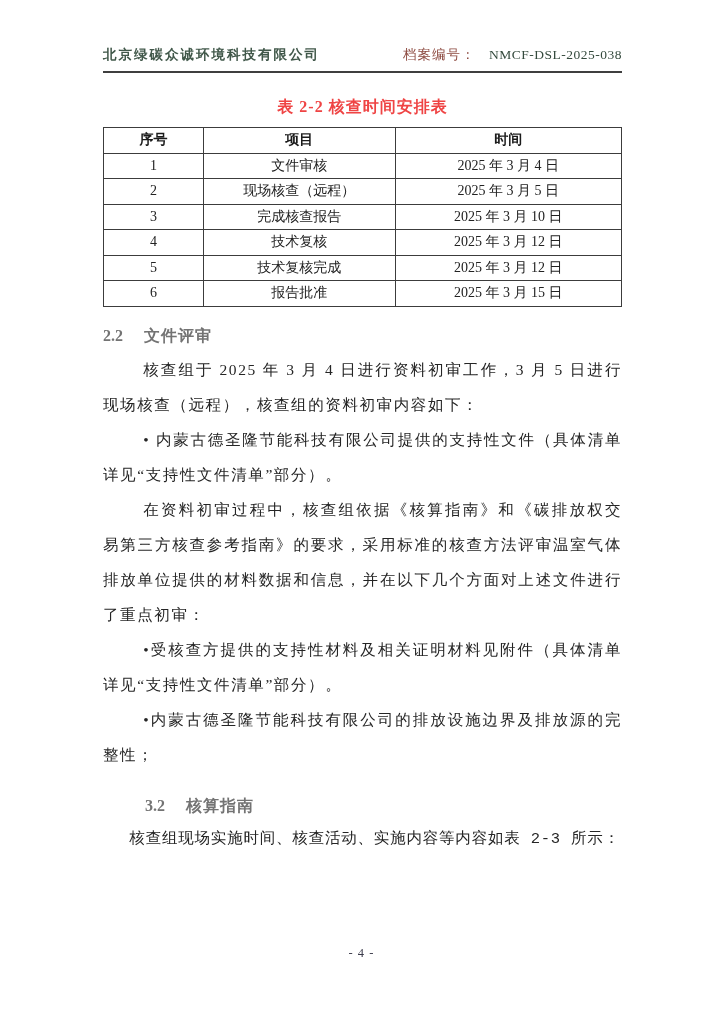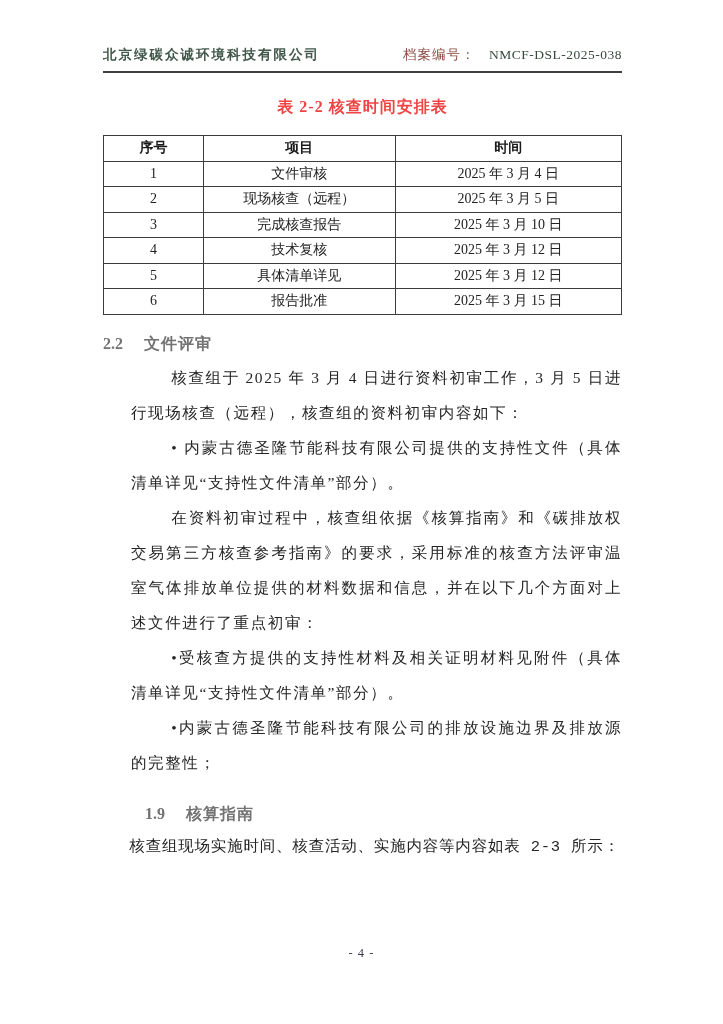--- a/index.html
+++ b/index.html
@@ -33,21 +33,21 @@
   .table-caption {
     margin-top:24px;
     text-align:center;
     font-weight:bold; font-size:16px; letter-spacing:1px;
     color:#ef4444;
   }
   
   table.schedule {
     width:100%;
     border-collapse:collapse;
-    margin-top:17px;
+    margin-top:9px;
     font-size:14px;
   }
   table.schedule th, table.schedule td {
     border:1.4px solid #3c3c3c;
     height:24.5px;
     text-align:center;
     padding:0 4px;
     font-weight:normal;
     color:#222;
   }
@@ -65,21 +65,21 @@
   .sec-heading .sec-no { font-family:"Liberation Serif",serif; margin-right:16px; letter-spacing:0; }
   .sec-heading.indented { padding-left:42px; margin-top:18px; }
   p.body-para {
     margin:0;
     font-size:15.5px;
     line-height:35px;
     text-align:justify;
     letter-spacing:1.6px;
     color:#252525;
   }
-  p.body-para.indent { text-indent:2.6em;margin-left:28px; }
+  p.body-para.indent { text-indent:2.6em; }
   p.body-para.small-indent { text-indent:1.7em; letter-spacing:0.8px;font-family:Liberation Mono, monospace; }
   
   .doc-footer {
     position:absolute;
     left:0; right:0;
     top:946px;
     text-align:center;
     font-size:12.5px;
     color:#3a3a4a;
     letter-spacing:1px;
@@ -124,21 +124,21 @@
         <td>完成核查报告</td>
         <td>2025 年 3 月 10 日</td>
       </tr>
       <tr>
         <td>4</td>
         <td>技术复核</td>
         <td>2025 年 3 月 12 日</td>
       </tr>
       <tr>
         <td>5</td>
-        <td>具体清单详见</td>
+        <td>技术复核完成</td>
         <td>2025 年 3 月 12 日</td>
       </tr>
       <tr>
         <td>6</td>
         <td>报告批准</td>
         <td>2025 年 3 月 15 日</td>
       </tr>
     </tbody>
   </table>
 
@@ -151,21 +151,21 @@
 
   <p class="body-para indent">•  内蒙古德圣隆节能科技有限公司提供的支持性文件（具体清单详见“支持性文件清单”部分）。</p>
 
   <p class="body-para indent">在资料初审过程中，核查组依据《核算指南》和《碳排放权交易第三方核查参考指南》的要求，采用标准的核查方法评审温室气体排放单位提供的材料数据和信息，并在以下几个方面对上述文件进行了重点初审：</p>
 
   <p class="body-para indent">•受核查方提供的支持性材料及相关证明材料见附件（具体清单详见“支持性文件清单”部分）。</p>
 
   <p class="body-para indent">•内蒙古德圣隆节能科技有限公司的排放设施边界及排放源的完整性；</p>
 
   <h2 class="sec-heading indented">
-    <span class="sec-no">1.9</span>
+    <span class="sec-no">3.2</span>
     <span>核算指南</span>
   </h2>
 
   <p class="body-para small-indent">核查组现场实施时间、核查活动、实施内容等内容如表 2-3 所示：</p>
 
   <div class="doc-footer">- 4 -</div>
 
 </div>
 
 </body></html>

